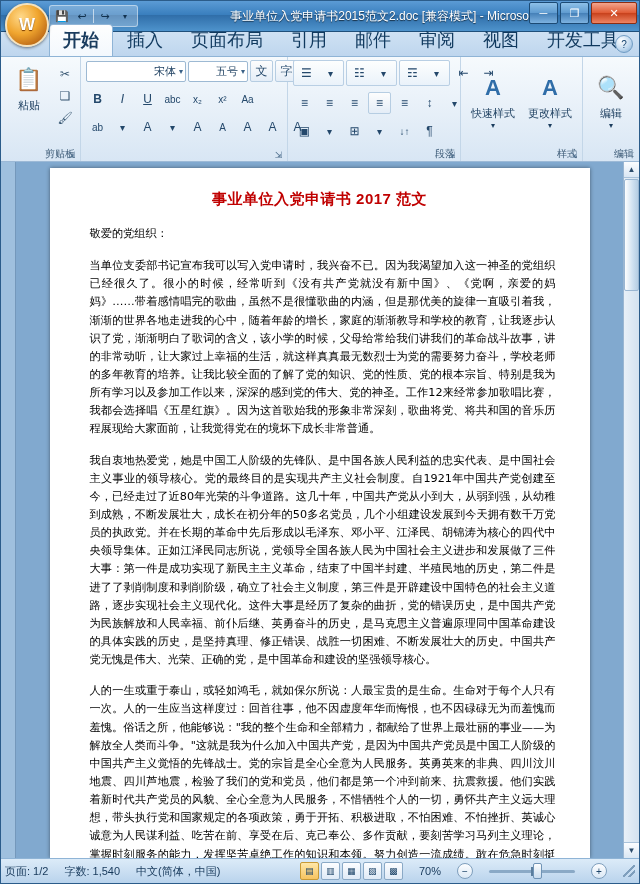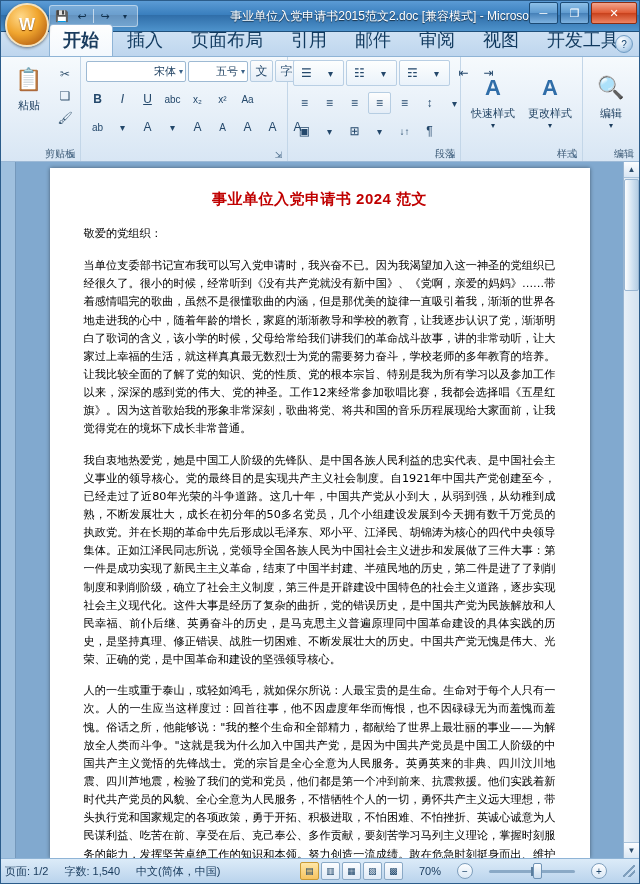--- a/index.html
+++ b/index.html
@@ -297,21 +297,21 @@
     font-weight: bold;
     font-size: 15px;
     margin: 0 0 16px 0;
     letter-spacing: .5px;
   }
   .doc-p {
     font-family: "DejaVu Sans", "Liberation Sans", sans-serif;
     font-size: 11.2px;
     line-height: 1.62;
     color: #000;
-    margin: 0 0 13px 0;
+    margin: 0 0 13px 6px;
     text-align: justify;
   }
   .doc-p.salute { margin-bottom: 14px; }
 
   
   .vscroll {
     width: 15px;
     background: linear-gradient(90deg,#e8f0f8,#d3e2f0);
     border-left: 1px solid #9ab6d2;
     display: flex;
@@ -570,21 +570,21 @@
         </div>
       </div>
       <div class="group-label">编辑</div>
     </div>
   </div>
 
   <div class="docarea">
     <div class="ruler-left"></div>
     <div class="page-wrap">
       <div class="page">
-        <div class="doc-title">事业单位入党申请书 2024 范文</div>
+        <div class="doc-title">事业单位入党申请书 2017 范文</div>
         <p class="doc-p salute">敬爱的党组织：</p>
         <p class="doc-p">当单位支委部书记宣布我可以写入党申请时，我兴奋不已。因为我渴望加入这一神圣的党组织已经很久了。很小的时候，经常听到《没有共产党就没有新中国》、《党啊，亲爱的妈妈》……带着感情唱完的歌曲，虽然不是很懂歌曲的内涵，但是那优美的旋律一直吸引着我，渐渐的世界各地走进我的心中，随着年龄的增长，家庭的渐渐教导和学校的教育，让我逐步认识了党，渐渐明白了歌词的含义，该小学的时候，父母给常给我们讲我们的革命战斗故事，讲的非常动听，让大家过上幸福的生活，就这样真真最无数烈士为党的需要努力奋斗，学校老师的多年教育的培养。让我比较全面的了解了党的知识、党的性质、党的根本宗旨、特别是我为所有学习以及参加工作以来，深深的感到党的伟大、党的神圣。工作12来经常参加歌唱比赛，我都会选择唱《五星红旗》。因为这首歌始我的形象非常深刻，歌曲将党、将共和国的音乐历程展现给大家面前，让我觉得党在的境坏下成长非常普通。</p>
         <p class="doc-p">我自衷地热爱党，她是中国工人阶级的先锋队、是中国各族人民利益的忠实代表、是中国社会主义事业的领导核心。党的最终目的是实现共产主义社会制度。自1921年中国共产党创建至今，已经走过了近80年光荣的斗争道路。这几十年，中国共产党从小到大，从弱到强，从幼稚到成熟，不断发展壮大，成长在初分年的50多名党员，几个小组建设发展到今天拥有数千万党员的执政党。并在长期的革命中先后形成以毛泽东、邓小平、江泽民、胡锦涛为核心的四代中央领导集体。正如江泽民同志所说，党领导全国各族人民为中国社会主义进步和发展做了三件大事：第一件是成功实现了新民主主义革命，结束了中国半封建、半殖民地的历史，第二件是进了了剥削制度和剥削阶级，确立了社会主义制度，第三件是开辟建设中国特色的社会主义道路，逐步实现社会主义现代化。这件大事是经历了复杂的曲折，党的错误历史，是中国共产党为民族解放和人民幸福、前仆后继、英勇奋斗的历史，是马克思主义普遍原理同中国革命建设的具体实践的历史，是坚持真理、修正错误、战胜一切困难、不断发展壮大的历史。中国共产党无愧是伟大、光荣、正确的党，是中国革命和建设的坚强领导核心。</p>
         <p class="doc-p">人的一生或重于泰山，或轻如鸿毛，就如保尔所说：人最宝贵的是生命。生命对于每个人只有一次。人的一生应当这样度过：回首往事，他不因虚度年华而悔恨，也不因碌碌无为而羞愧而羞愧。俗话之所，他能够说："我的整个生命和全部精力，都献给了世界上最壮丽的事业——为解放全人类而斗争。"这就是我为什么加入中国共产党，是因为中国共产党员是中国工人阶级的中国共产主义觉悟的先锋战士。党的宗旨是全心全意为人民服务。英勇英来的非典、四川汶川地震、四川芦地震，检验了我们的党和党员，他们都是第一个冲到前来、抗震救援。他们实践着新时代共产党员的风貌、全心全意为人民服务，不惜牺牲个人的一切，勇怀共产主义远大理想，带头执行党和国家规定的各项政策，勇于开拓、积极进取，不怕困难、不怕挫折、英诚心诚意为人民谋利益、吃苦在前、享受在后、克己奉公、多作贡献，要刻苦学习马列主义理论，掌握时刻服务的能力，发挥坚苦卓绝工作的知识和本领。努力创造一流成绩。敢在危急时刻挺身而出、维护国家和人民的利益、坚决同危害人民、危害国家的行为作斗争。他们感动着我、激励着我加入到党的队伍中。</p>
 
       </div>
     </div>
     <div class="vscroll">
       <div class="vs-btn">▲</div>
       <div class="vs-thumb"></div>

